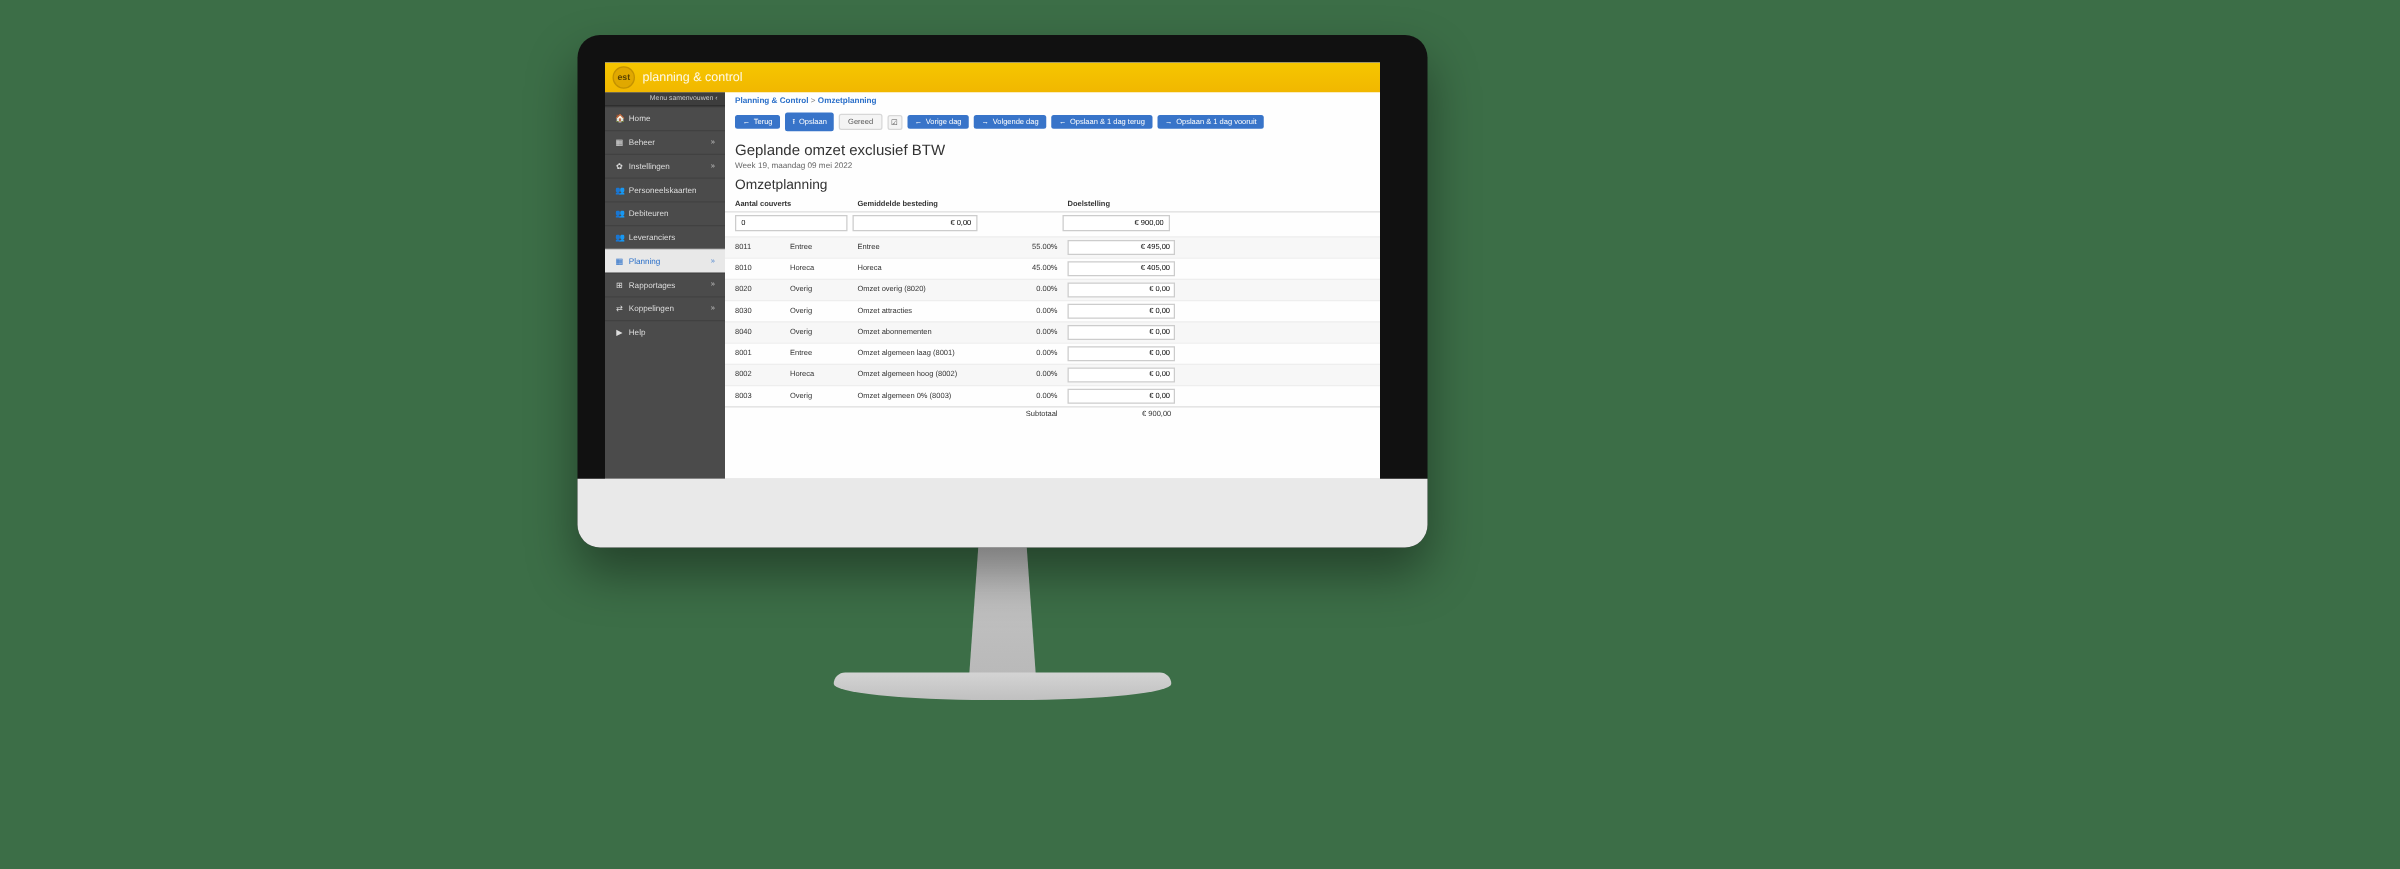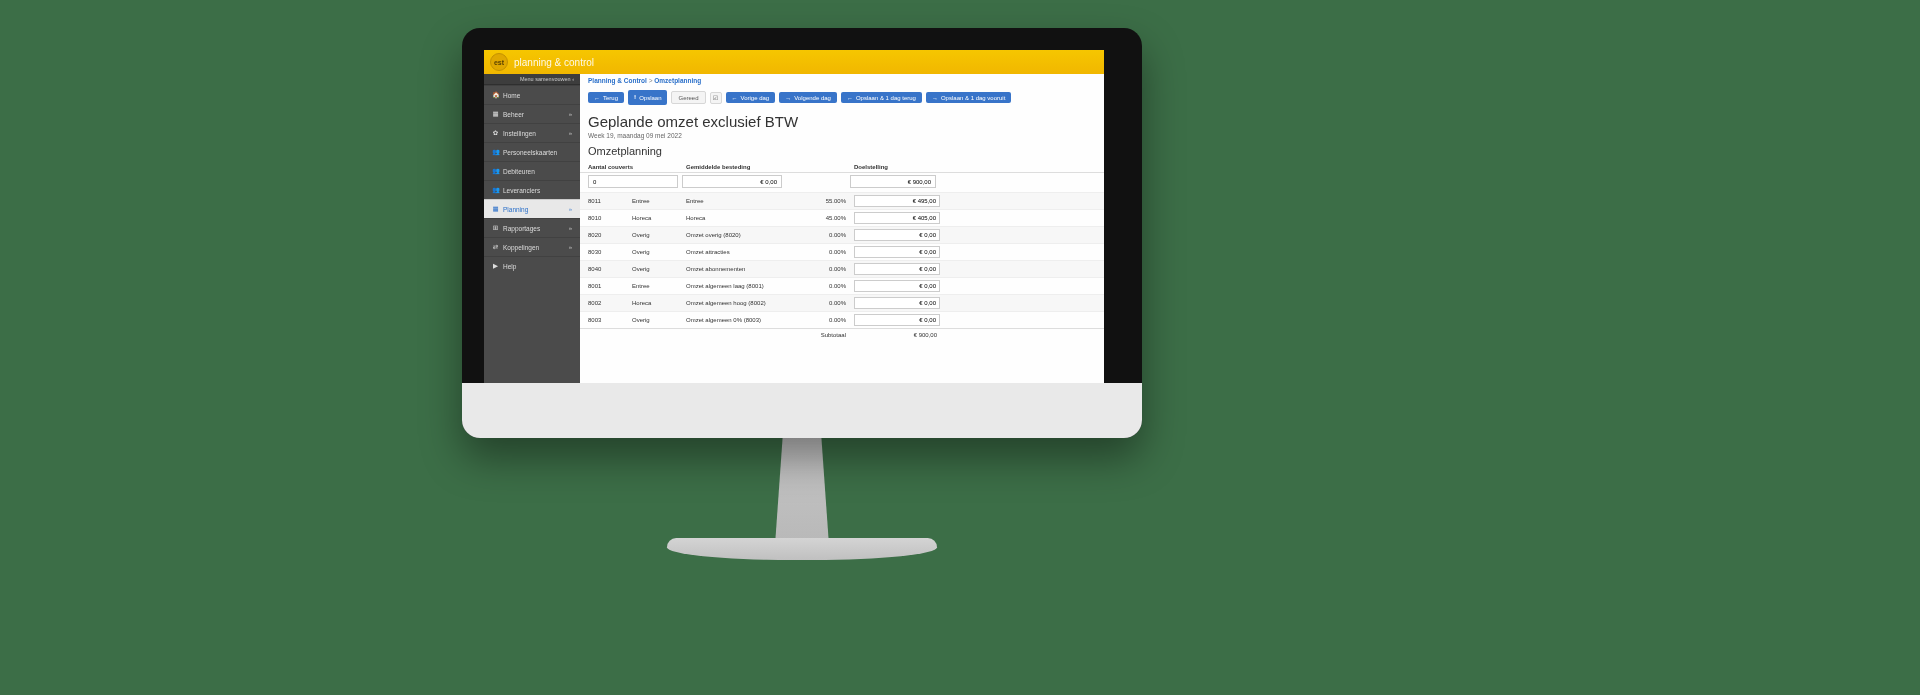--- a/index.html
+++ b/index.html
@@ -170,21 +170,21 @@
     width: 12px; height: 12px;
     border: 1px solid #d7d7d7;
     background: #f4f4f4;
     display: inline-flex;
     align-items: center; justify-content: center;
     font-size: 6px; color: #555;
     border-radius: 2px;
     cursor: pointer;
   }
   h1.page-title {
-    font-size: 15px;
+    font-size: 12px;
     font-weight: 400;
     color: #333;
     padding: 2px 8px 0;
   }
   .subdate {
     padding: 2px 8px 6px;
     font-size: 6.5px;
     color: #666;
   }
   h2.section-title {

